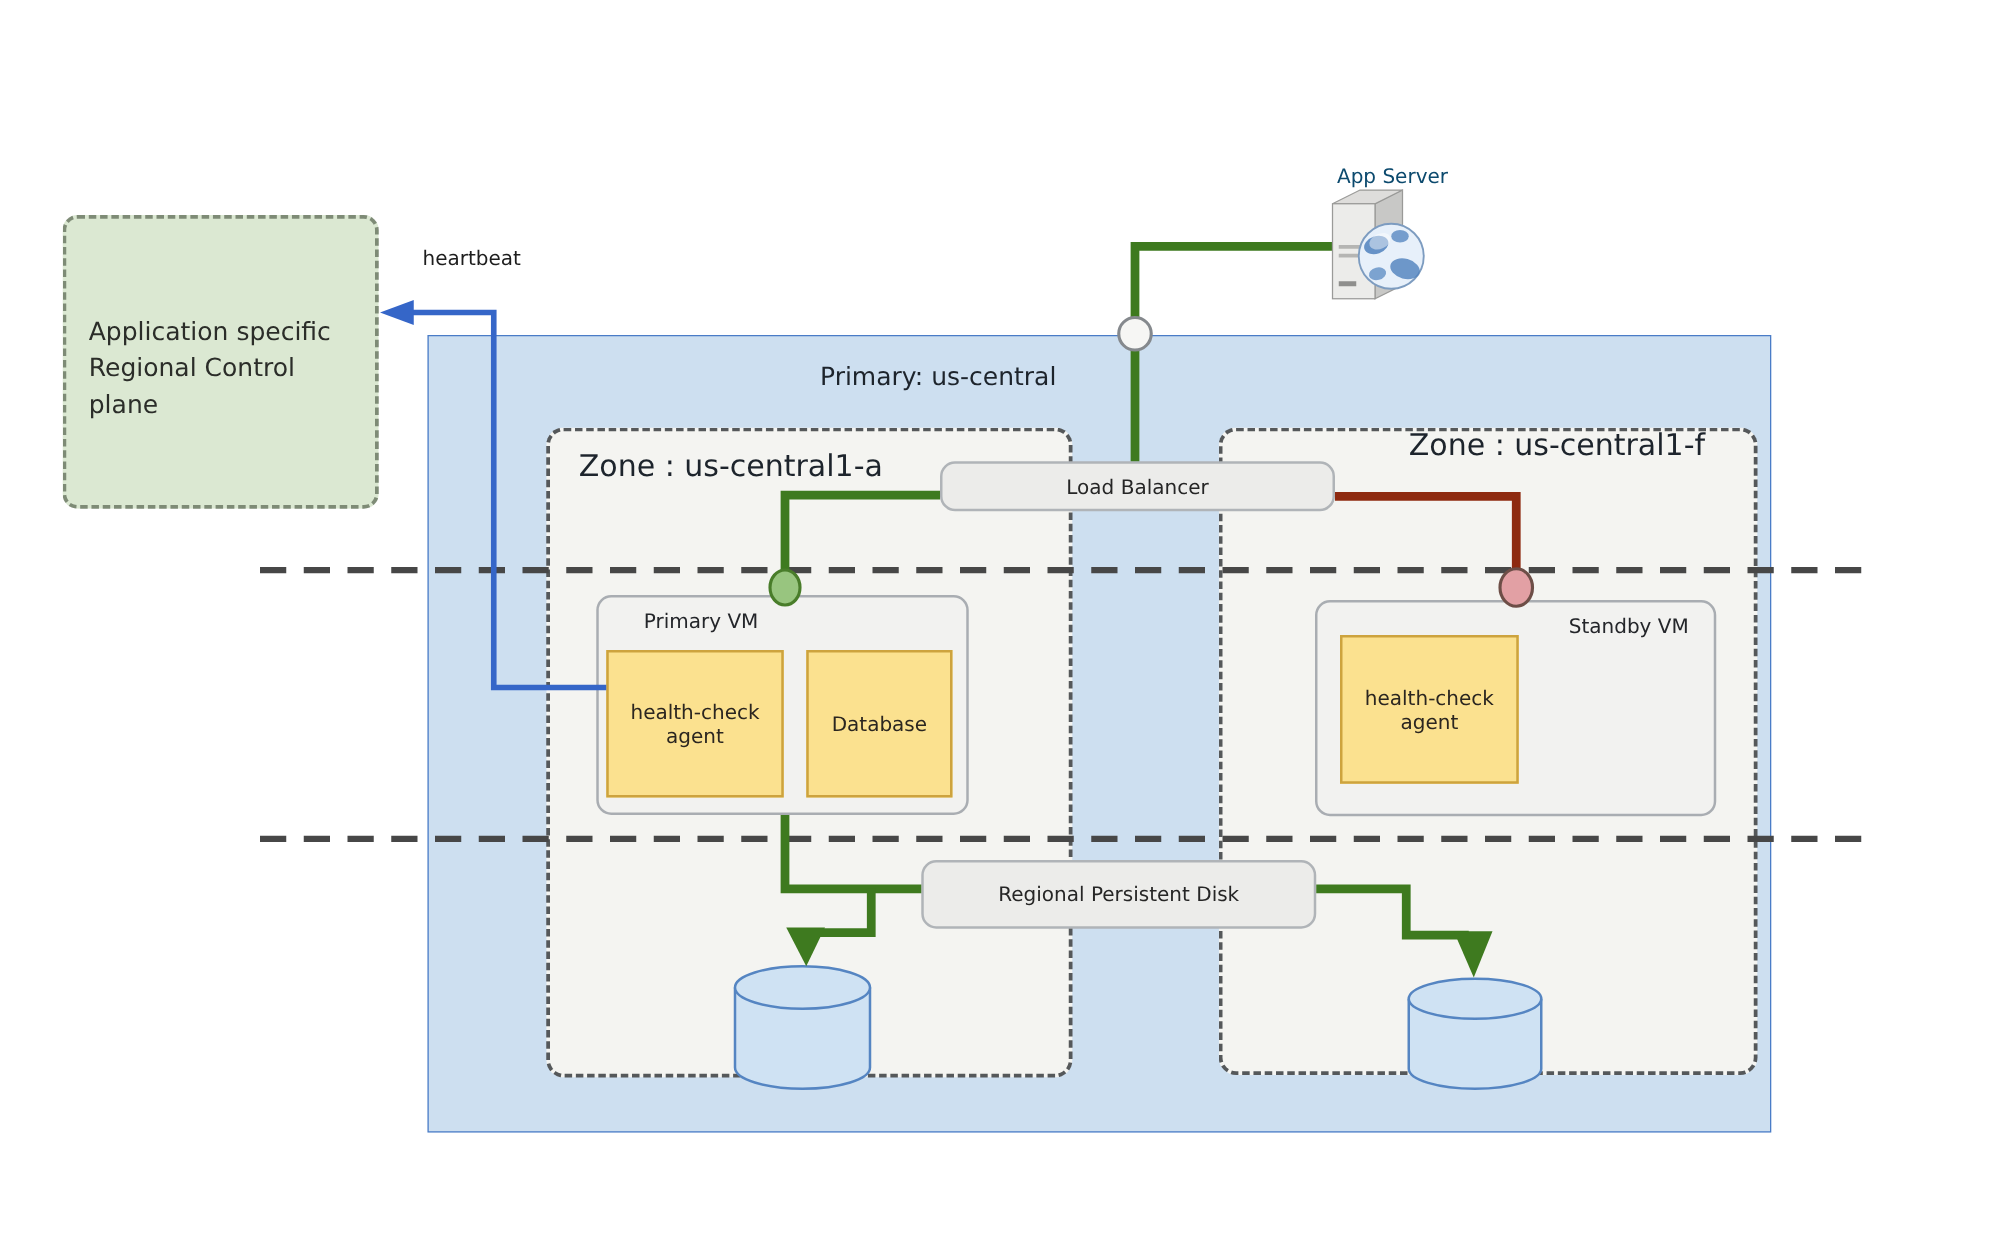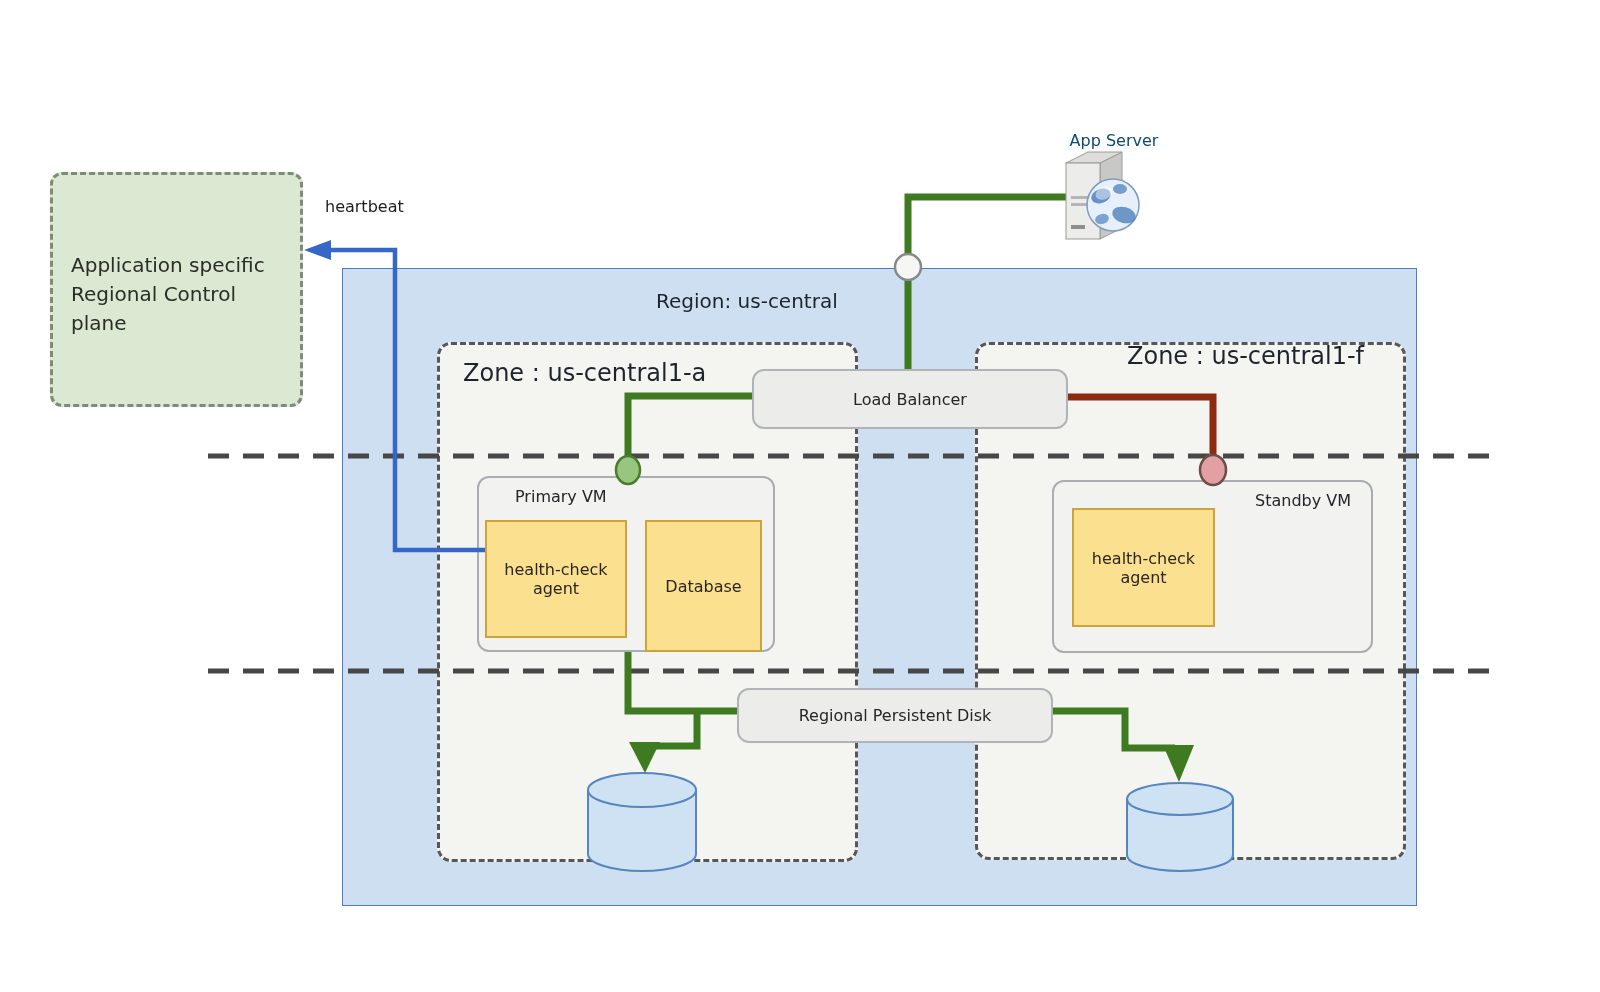--- a/index.html
+++ b/index.html
@@ -10,71 +10,71 @@
   .abs{position:absolute;box-sizing:border-box;}
 
   .control-plane{
     left:50px;top:143px;width:253px;height:235px;
     background:#dbe8d2;border:3px dashed #7e8b76;border-radius:12px;z-index:2;margin-top:29px;
   }
   .control-plane-text{
     position:absolute;left:18px;top:76px;
     font-size:20px;line-height:29px;color:#2b2d29;
   }
-  .heartbeat-label{left:325px;top:197px;font-size:16px;color:#1e1e1e;z-index:6;}
+  .heartbeat-label{left:338px;top:197px;font-size:16px;color:#1e1e1e;z-index:6;}
 
   .region{
     left:342px;top:268px;width:1075px;height:638px;
     background:#cddff0;border:1.5px solid #4a7cc7;z-index:1;
   }
   .region-label{left:656px;top:289px;font-size:20px;color:#1d242c;z-index:3;}
 
   .zone{
     background:#f4f4f1;border:3px dashed #55585a;border-radius:14px;z-index:2;
   }
   .zone-a{left:437px;top:342px;width:421px;height:520px;}
   .zone-f{left:975px;top:342px;width:431px;height:518px;}
   .zone-label{font-size:24px;color:#1d242c;z-index:3;}
 
   .pillbox{
     background:#ececea;border:2px solid #b0b4b8;border-radius:12px;
     display:flex;align-items:center;justify-content:center;
     font-size:16px;color:#262626;z-index:4;
   }
-  .load-balancer{left:752px;top:369px;width:316px;height:60px;}
+  .load-balancer{left:752px;top:369px;width:316px;height:40px;}
   .regional-disk{left:737px;top:688px;width:316px;height:55px;}
 
   .vmbox{
     background:#f2f2f0;border:2px solid #a9adb2;border-radius:12px;z-index:3;
   }
   .primary-vm{left:477px;top:476px;width:298px;height:176px;}
   .standby-vm{left:1052px;top:480px;width:321px;height:173px;}
   .vm-label{position:absolute;font-size:16px;color:#24262a;}
 
   .component{
     background:#fbe18f;border:2px solid #cda33e;
     display:flex;align-items:center;justify-content:center;text-align:center;
     font-size:16px;color:#2b2620;z-index:4;padding:4px;
   }
   .hc-primary{left:485px;top:520px;width:142px;height:118px;}
-  .db-primary{left:645px;top:520px;width:117px;height:132px;}
+  .db-primary{left:645px;top:520px;width:117px;height:118px;}
   .hc-standby{left:1072px;top:508px;width:143px;height:119px;}
 
   .app-server-label{left:1052px;top:131px;width:124px;text-align:center;
     font-size:16px;color:#0c4a6e;z-index:6;}
 
   svg.overlay{position:absolute;left:0;top:0;z-index:5;pointer-events:none;}
 </style>
 </head>
 <body>
 
 <div class="canvas">
 
   <div class="abs region"></div>
-  <div class="abs region-label">Region: us-central</div>
+  <div class="abs region-label">Primary: us-central</div>
 
   <div class="abs zone zone-a"></div>
   <div class="abs zone zone-f"></div>
   <div class="abs zone-label" style="left:463px;top:359px;">Zone : us-central1-a</div>
   <div class="abs zone-label" style="left:1127px;top:342px;">Zone : us-central1-f</div>
 
   <div class="abs control-plane">
     <div class="control-plane-text">
       <div>Application specific</div>
       <div>Regional Control</div>

